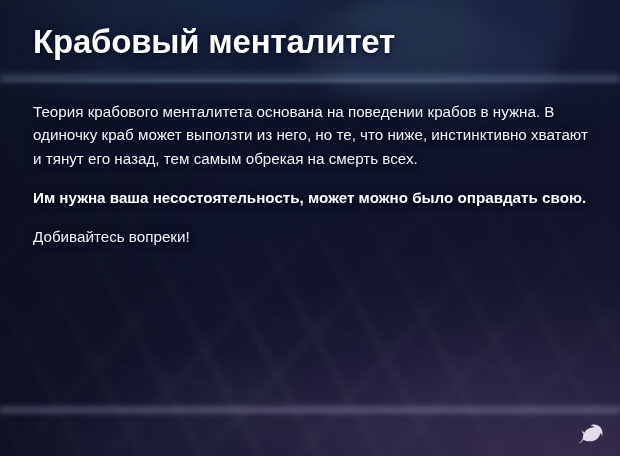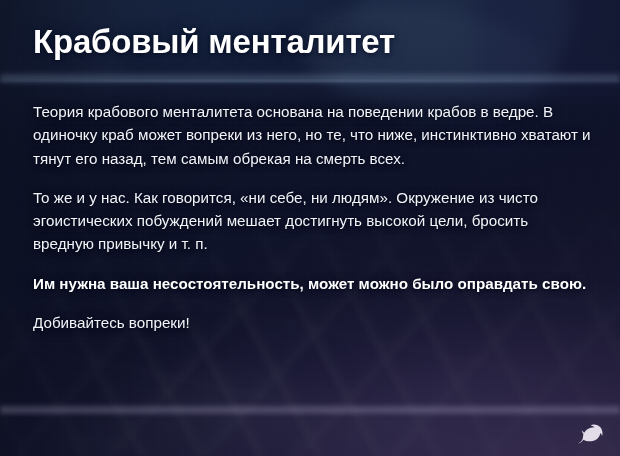--- a/index.html
+++ b/index.html
@@ -278,23 +278,22 @@
   <div class="band band-top-edge"></div>
   <div class="band band-bottom"></div>
 
   <div class="bg-layer bg-grain"></div>
 
   <div class="content">
 
     <h1 class="slide-title">Крабовый менталитет</h1>
 
     <div class="body-block">
-      <p class="para">Теория крабового менталитета основана на поведении крабов в ведре. В одиночку краб может вопреки из него, но те, что ниже, инстинктивно хватают и тянут его назад, тем самым обрекая на смерть всех.</p>
-
-      <p class="para">То же и у нас. Как говорится, «ни себе, ни людям». Окружение из чисто эгоистических побуждений мешает достигнуть высокой цели, бросить вредную привычку и т. п.</p>
+      <p class="para">Теория крабового менталитета основана на поведении крабов в нужна. В одиночку краб может выползти из него, но те, что ниже, инстинктивно хватают и тянут его назад, тем самым обрекая на смерть всех.</p>
+
 
       <p class="para strong">Им нужна ваша несостоятельность, может можно было оправдать свою.</p>
 
       <p class="para last">Добивайтесь вопреки!</p>
     </div>
 
   </div>
 
   <div class="watermark">
     <svg viewBox="0 0 60 52" aria-hidden="true">

